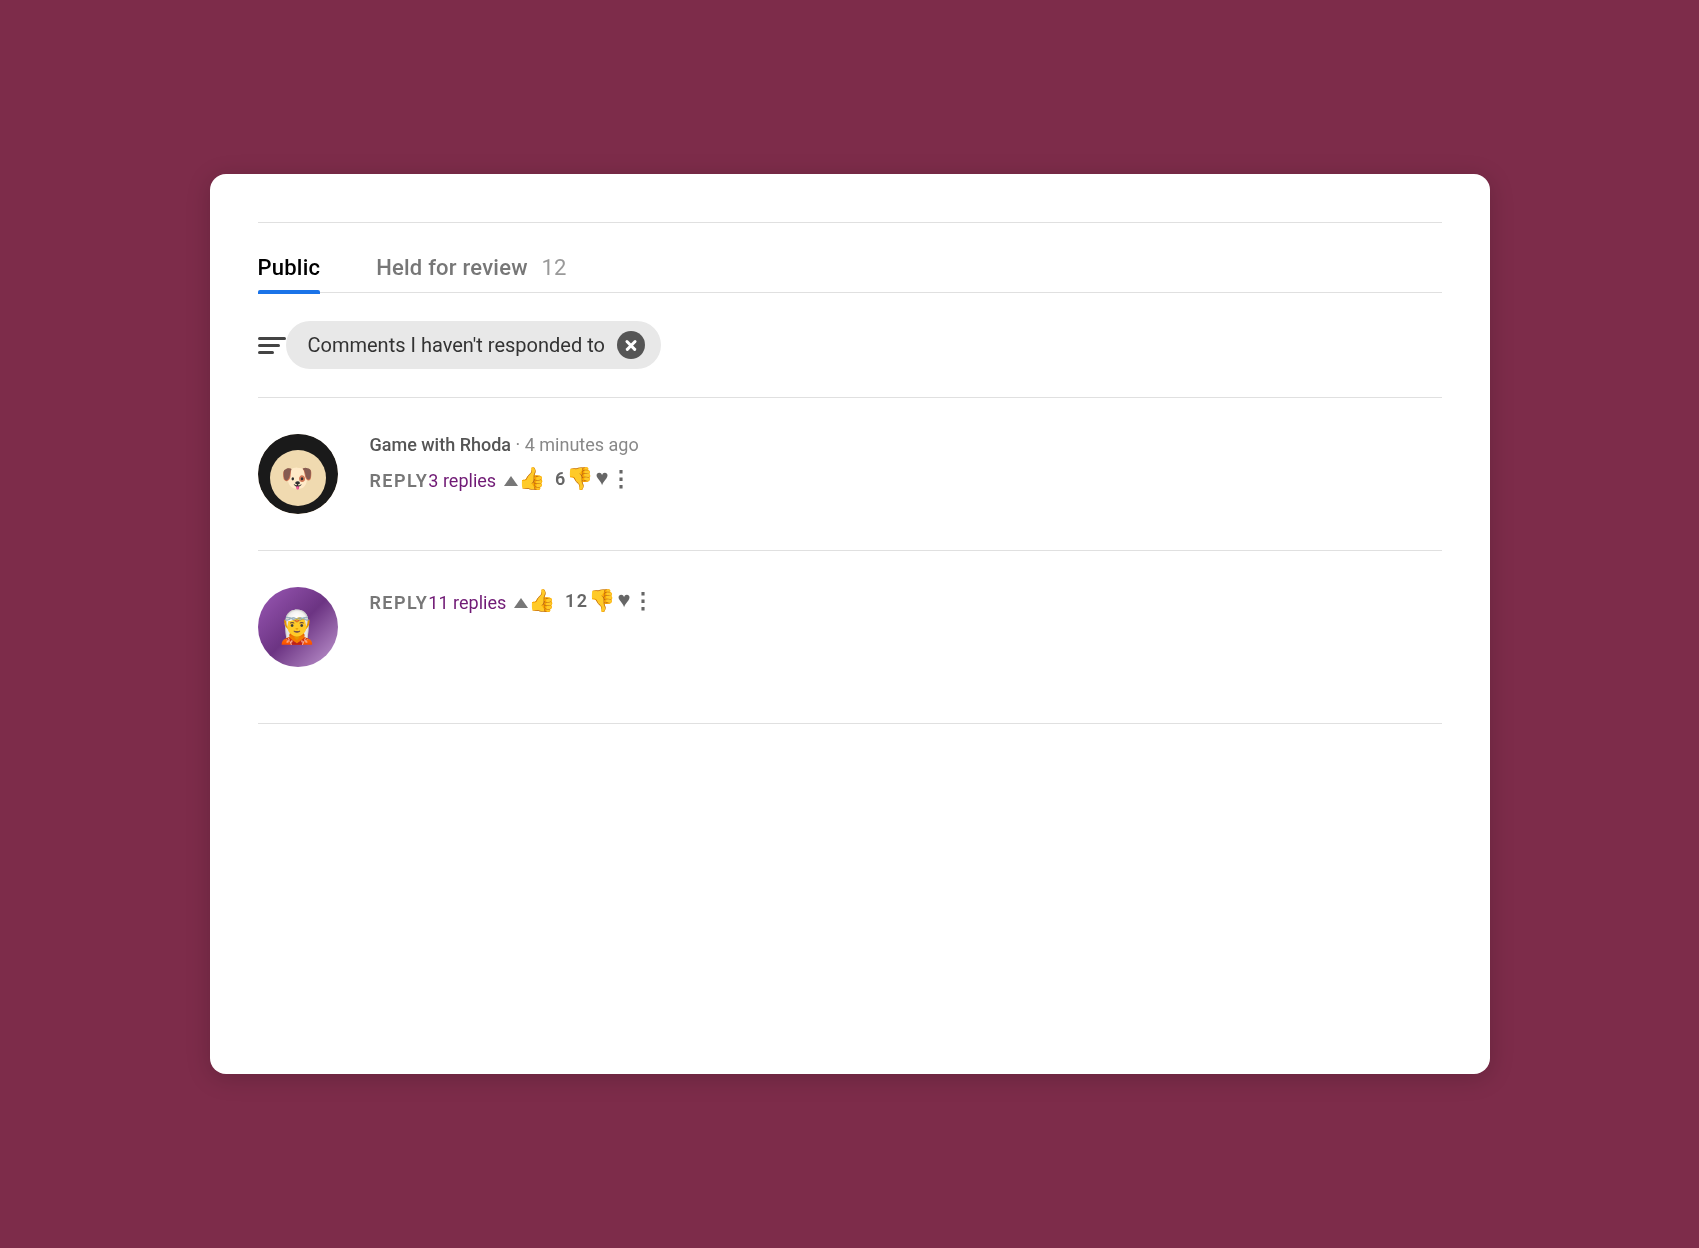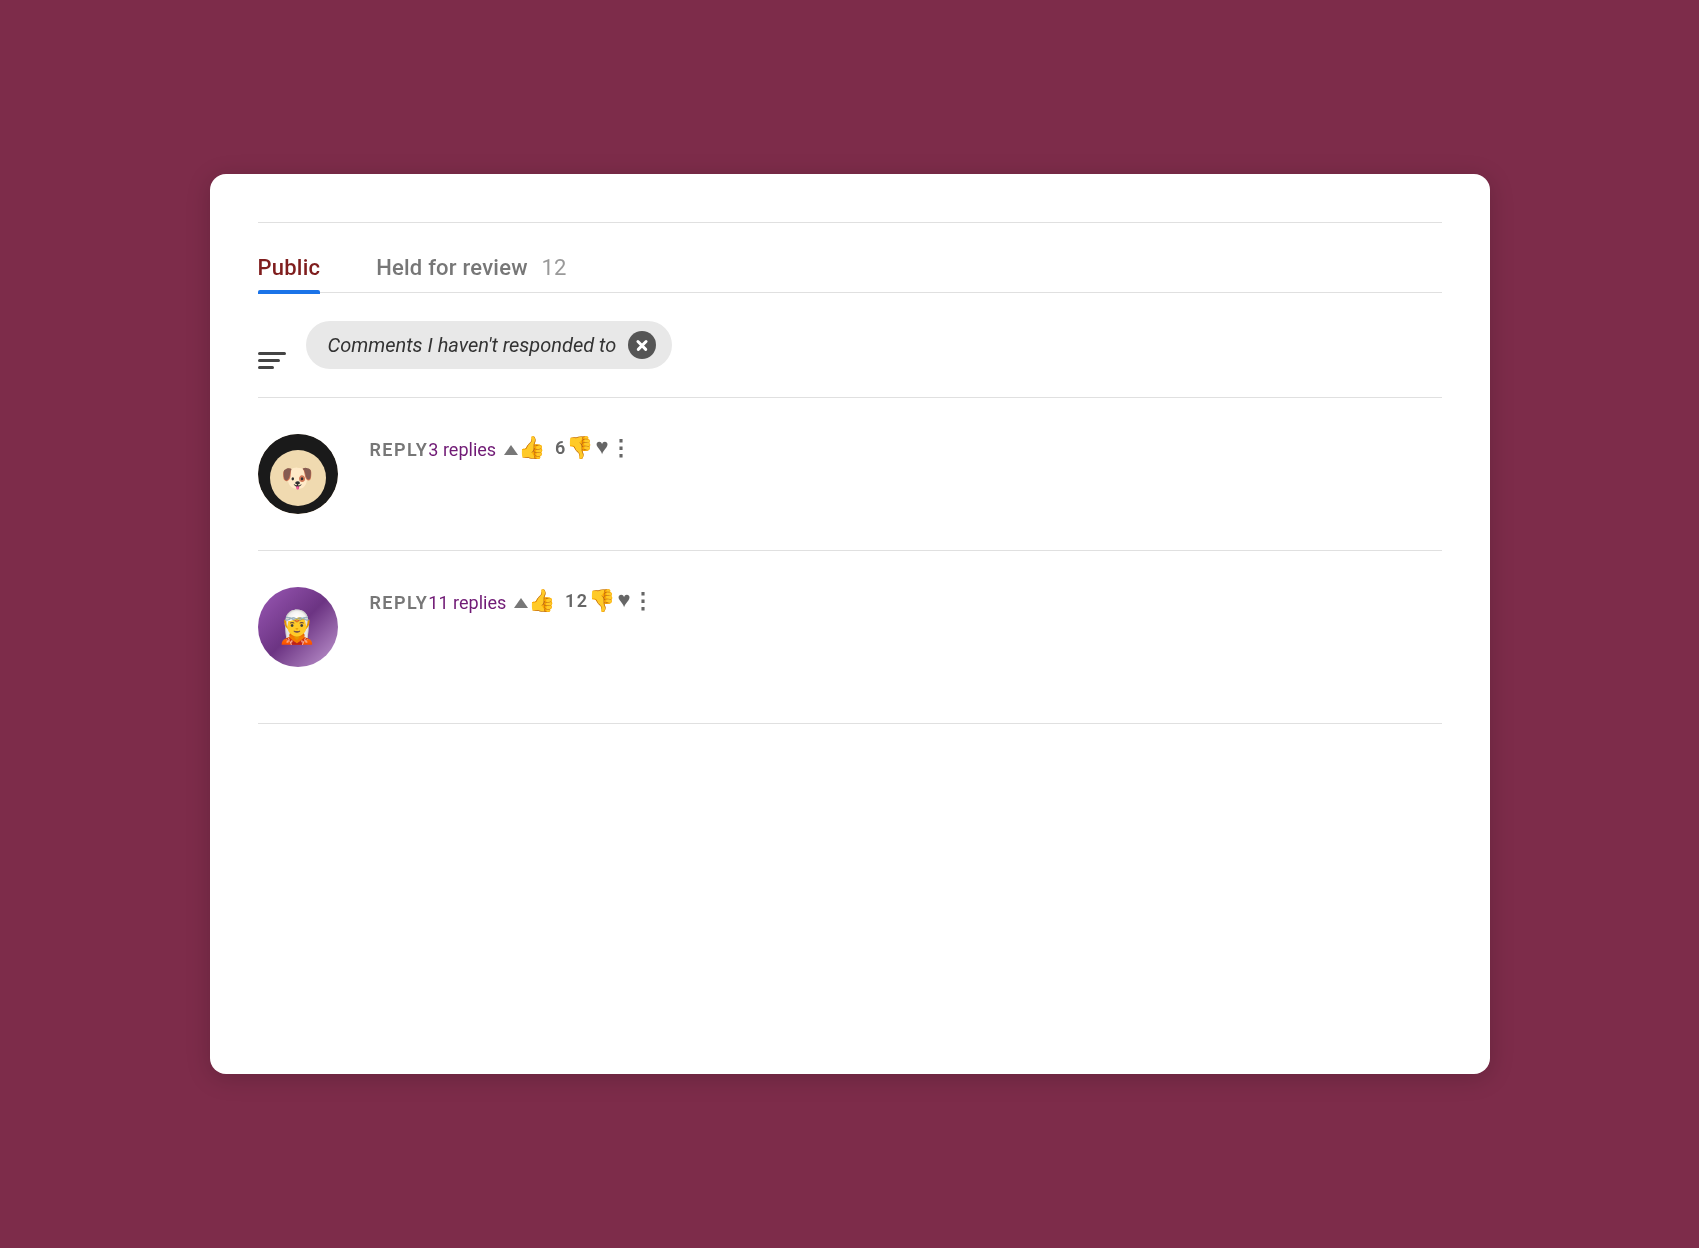--- a/index.html
+++ b/index.html
@@ -45,21 +45,21 @@
       color: #777;
       padding: 12px 0;
       margin-right: 56px;
       cursor: pointer;
       position: relative;
       white-space: nowrap;
       letter-spacing: 0.01em;
     }
 
     .tab.active {
-      color: #7f1d1d;
+      color: #000000;
       text-align: center;
     }
 
     .tab.active::after {
       content: '';
       position: absolute;
       bottom: -2px;
       left: 0;
       right: 0;
       height: 4px;
@@ -100,24 +100,22 @@
 
     .tabs-bottom-divider {
       height: 1px;
       background: #e0e0e0;
       margin: 0 48px;
     }
 
     
     .filter-row {
       display: flex;
-      align-items: flex-end;
+      align-items: center;
       padding: 28px 48px;
-      gap: 20px;
-      font-style: italic;
     }
 
     .filter-icon {
       display: flex;
       flex-direction: column;
       gap: 4px;
       cursor: pointer;
     }
 
     .filter-icon span {
@@ -363,20 +361,25 @@
 
   <div class="comment">
     <div class="avatar avatar-dog">
       <div class="avatar-dog-inner">
         <div class="dog-face">
           <span style="font-size:26px;">🐶</span>
         </div>
       </div>
     </div>
     <div class="comment-body">
+      <div class="comment-meta">
+        <span class="author">Game with Rhoda</span>
+        <span> · </span>
+        <span>4 minutes ago</span>
+      </div>
       <div class="comment-actions">
         <span class="action-btn">REPLY</span>
         <span class="replies-btn">
           <span>3 replies</span>
           <span class="chevron-up"></span>
         </span>
         <span class="action-btn">
           <span class="icon-thumb-up">👍</span>
           <span class="like-count">6</span>
         </span>

